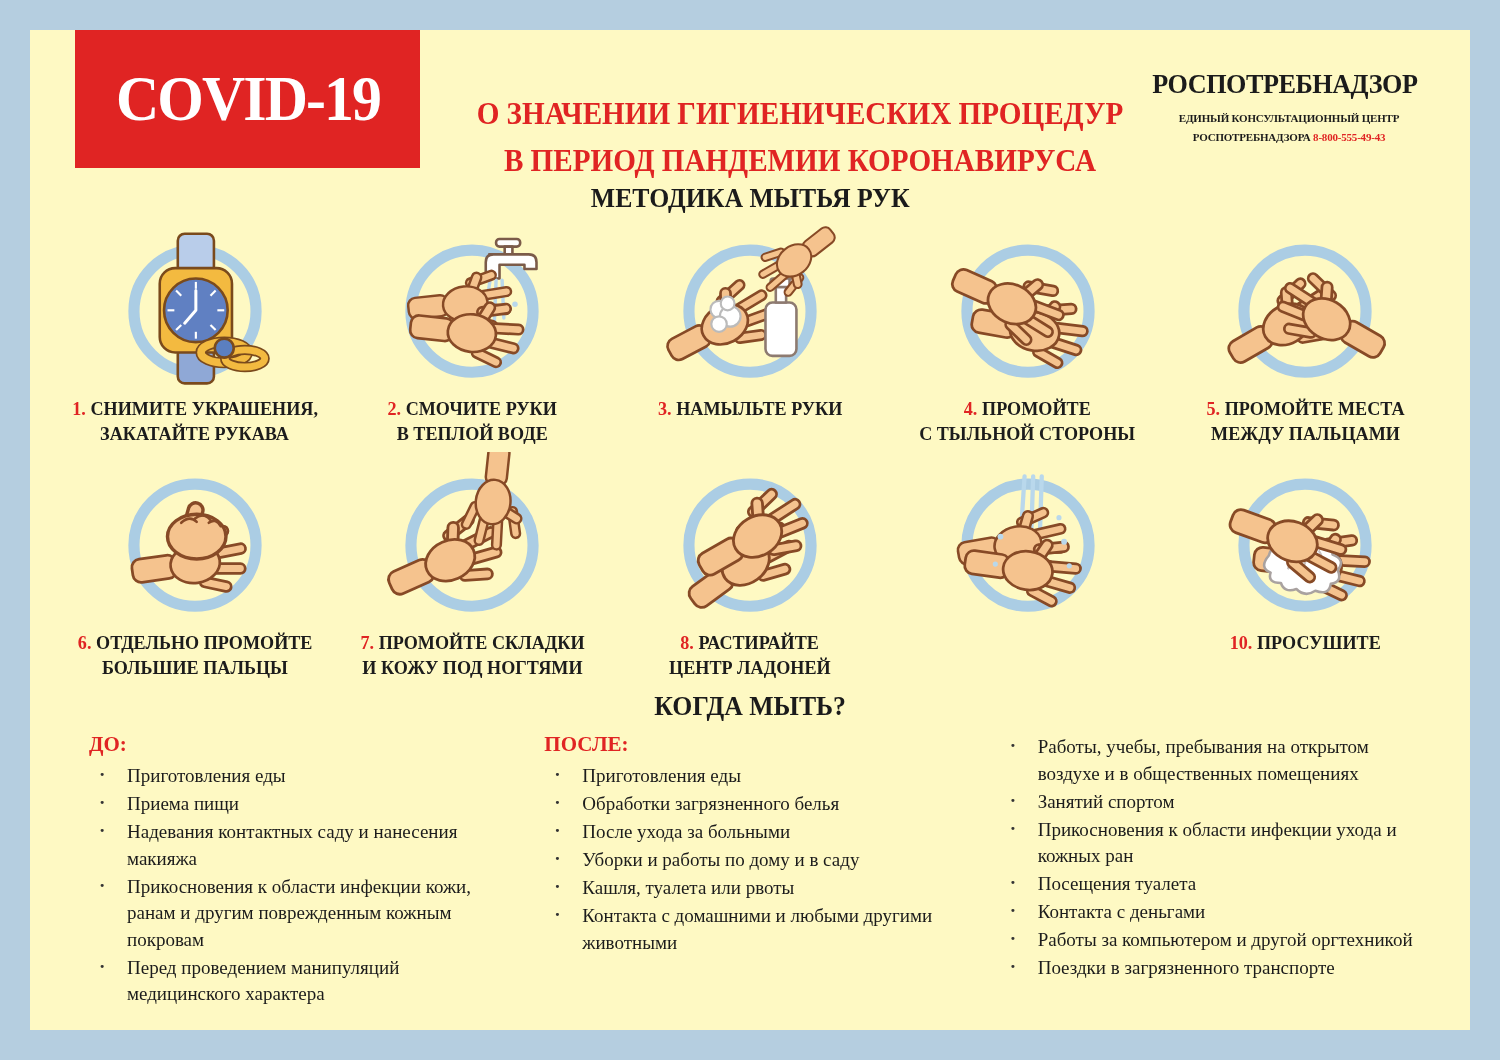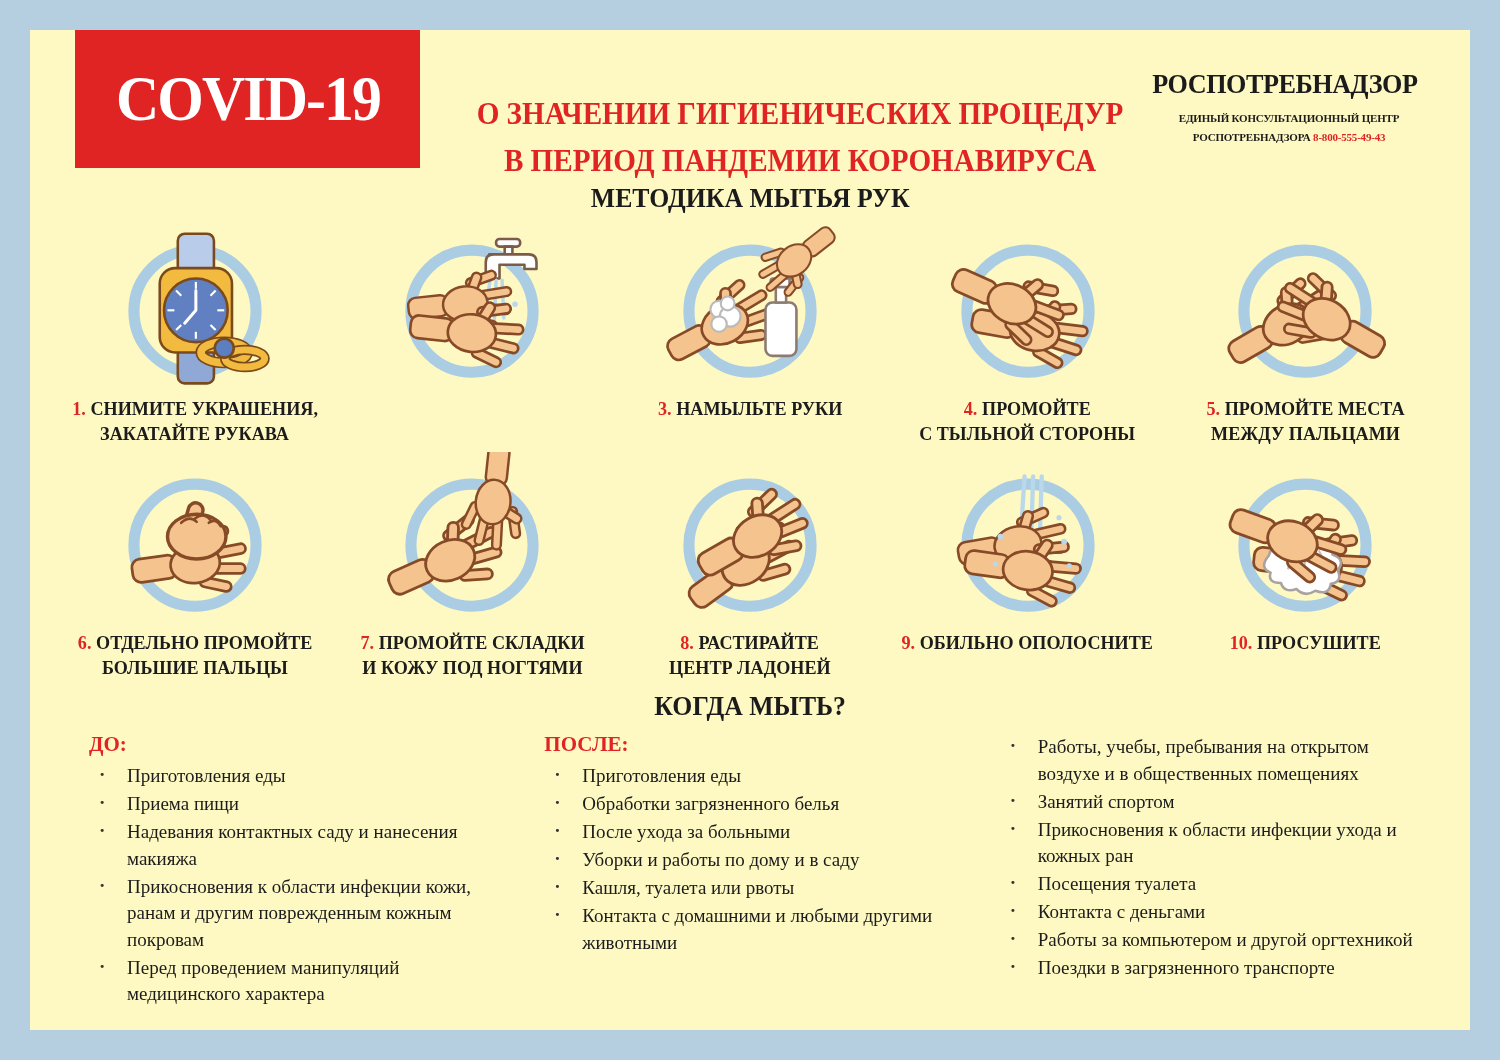--- a/index.html
+++ b/index.html
@@ -175,20 +175,24 @@
           <path d="M120,40 h46 q9,0 9,9 v8 h-14 v-5 h-29 v16 h-16 v-19 q0,-9 9,-9 z"></path>
         </g>
         <path class="water" d="M121,70 L114,116 M128,70 L126,118 M135,70 L137,114"></path>
         <circle class="drop" cx="104" cy="92" r="3.2"></circle>
           <circle class="drop" cx="150" cy="98" r="3.2"></circle>
         <circle class="drop" cx="152" cy="126" r="3"></circle>
           <circle class="drop" cx="94" cy="120" r="3"></circle>
         <use href="#hand" class="hand" transform="translate(92,96) rotate(-6) scale(0.72)"></use>
         <use href="#hand" class="hand" transform="translate(100,130) rotate(6) scale(0.78)"></use>
       </svg>
+      <div class="step-caption">
+        <span class="cond"><span class="num">2.</span><span>СМОЧИТЕ РУКИ</span></span><br>
+        <span class="cond">В ТЕПЛОЙ ВОДЕ</span>
+      </div>
     </div>
 
     <div class="step">
       <svg viewBox="0 0 200 200">
         <circle class="ring" cx="100" cy="106" r="71"></circle>
         <use href="#hand" class="hand" transform="translate(70,120) rotate(-28) scale(0.78)"></use>
         <g class="foam">
           <circle cx="64" cy="104" r="10"></circle>
             <circle cx="77" cy="112" r="12"></circle>
           <circle cx="64" cy="121" r="9"></circle>
@@ -275,24 +279,20 @@
         <circle class="ring" cx="100" cy="106" r="71"></circle>
         <path class="water" style="stroke-width:5" d="M96,26 L92,88 M106,26 L104,86 M116,26 L114,88"></path>
         <use href="#hand" class="hand" transform="translate(88,104) rotate(-10) scale(0.76)"></use>
         <use href="#hand" class="hand" transform="translate(100,134) rotate(8) scale(0.8)"></use>
         <circle class="drop" cx="68" cy="96" r="3.4"></circle>
           <circle class="drop" cx="142" cy="102" r="3.4"></circle>
         <circle class="drop" cx="148" cy="130" r="3"></circle>
           <circle class="drop" cx="62" cy="128" r="3"></circle>
         <circle class="drop" cx="136" cy="74" r="3"></circle>
       </svg>
-      <div class="step-caption">
-        <span class="cond"><span class="num">9.</span><span>ОБИЛЬНО ОПОЛОСНИТЕ</span></span><br>
-        <span class="cond"></span>
-      </div>
     </div>
 
     <div class="step">
       <svg viewBox="0 0 200 200">
         <circle class="ring" cx="100" cy="106" r="71"></circle>
         <use href="#hand" class="hand" transform="translate(114,128) rotate(6) scale(0.8)"></use>
         <path class="towel" d="M58,118 q-12,14 2,20 q-4,12 12,12 q4,12 18,7 q10,10 22,2 q16,6 18,-8 q14,-2 8,-16 q10,-12 -6,-18 q0,-14 -16,-12 q-8,-10 -20,-4 q-14,-6 -20,6 q-16,0 -18,11 z"></path>
         <path class="towel-fold" d="M76,114 q10,9 4,20 M96,110 q8,11 2,22 M116,112 q6,9 2,18"></path>
         <use href="#hand" class="hand" transform="translate(86,100) rotate(20) scale(0.82)"></use>
       </svg>

